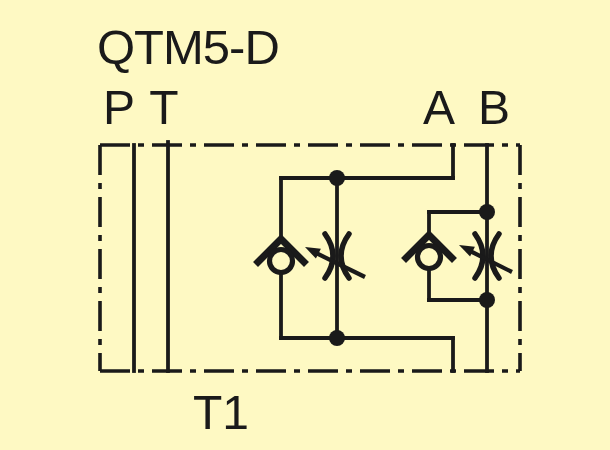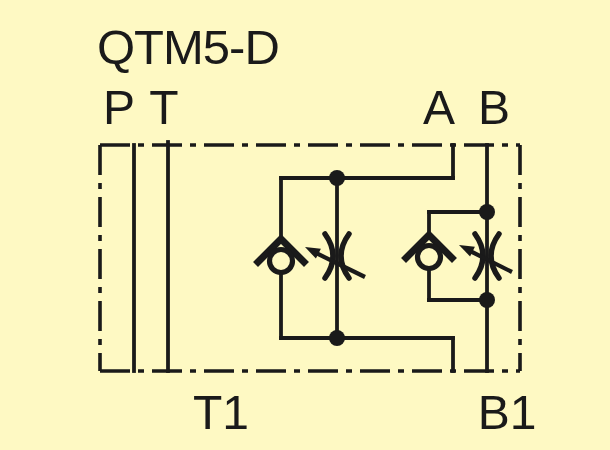--- a/index.html
+++ b/index.html
@@ -101,15 +101,14 @@
   </svg>
 
   <div class="label title-label">QTM5-D</div>
 
   <div class="label port-label port-top pos-p">P</div>
   <div class="label port-label port-top pos-t">T</div>
   <div class="label port-label port-top pos-a">A</div>
   <div class="label port-label port-top pos-b">B</div>
 
   <div class="label port-label port-bottom pos-t1">T1</div>
-  <div class="label port-label port-bottom pos-b1">B1</div>
 
 </div>
 
 </body></html>

